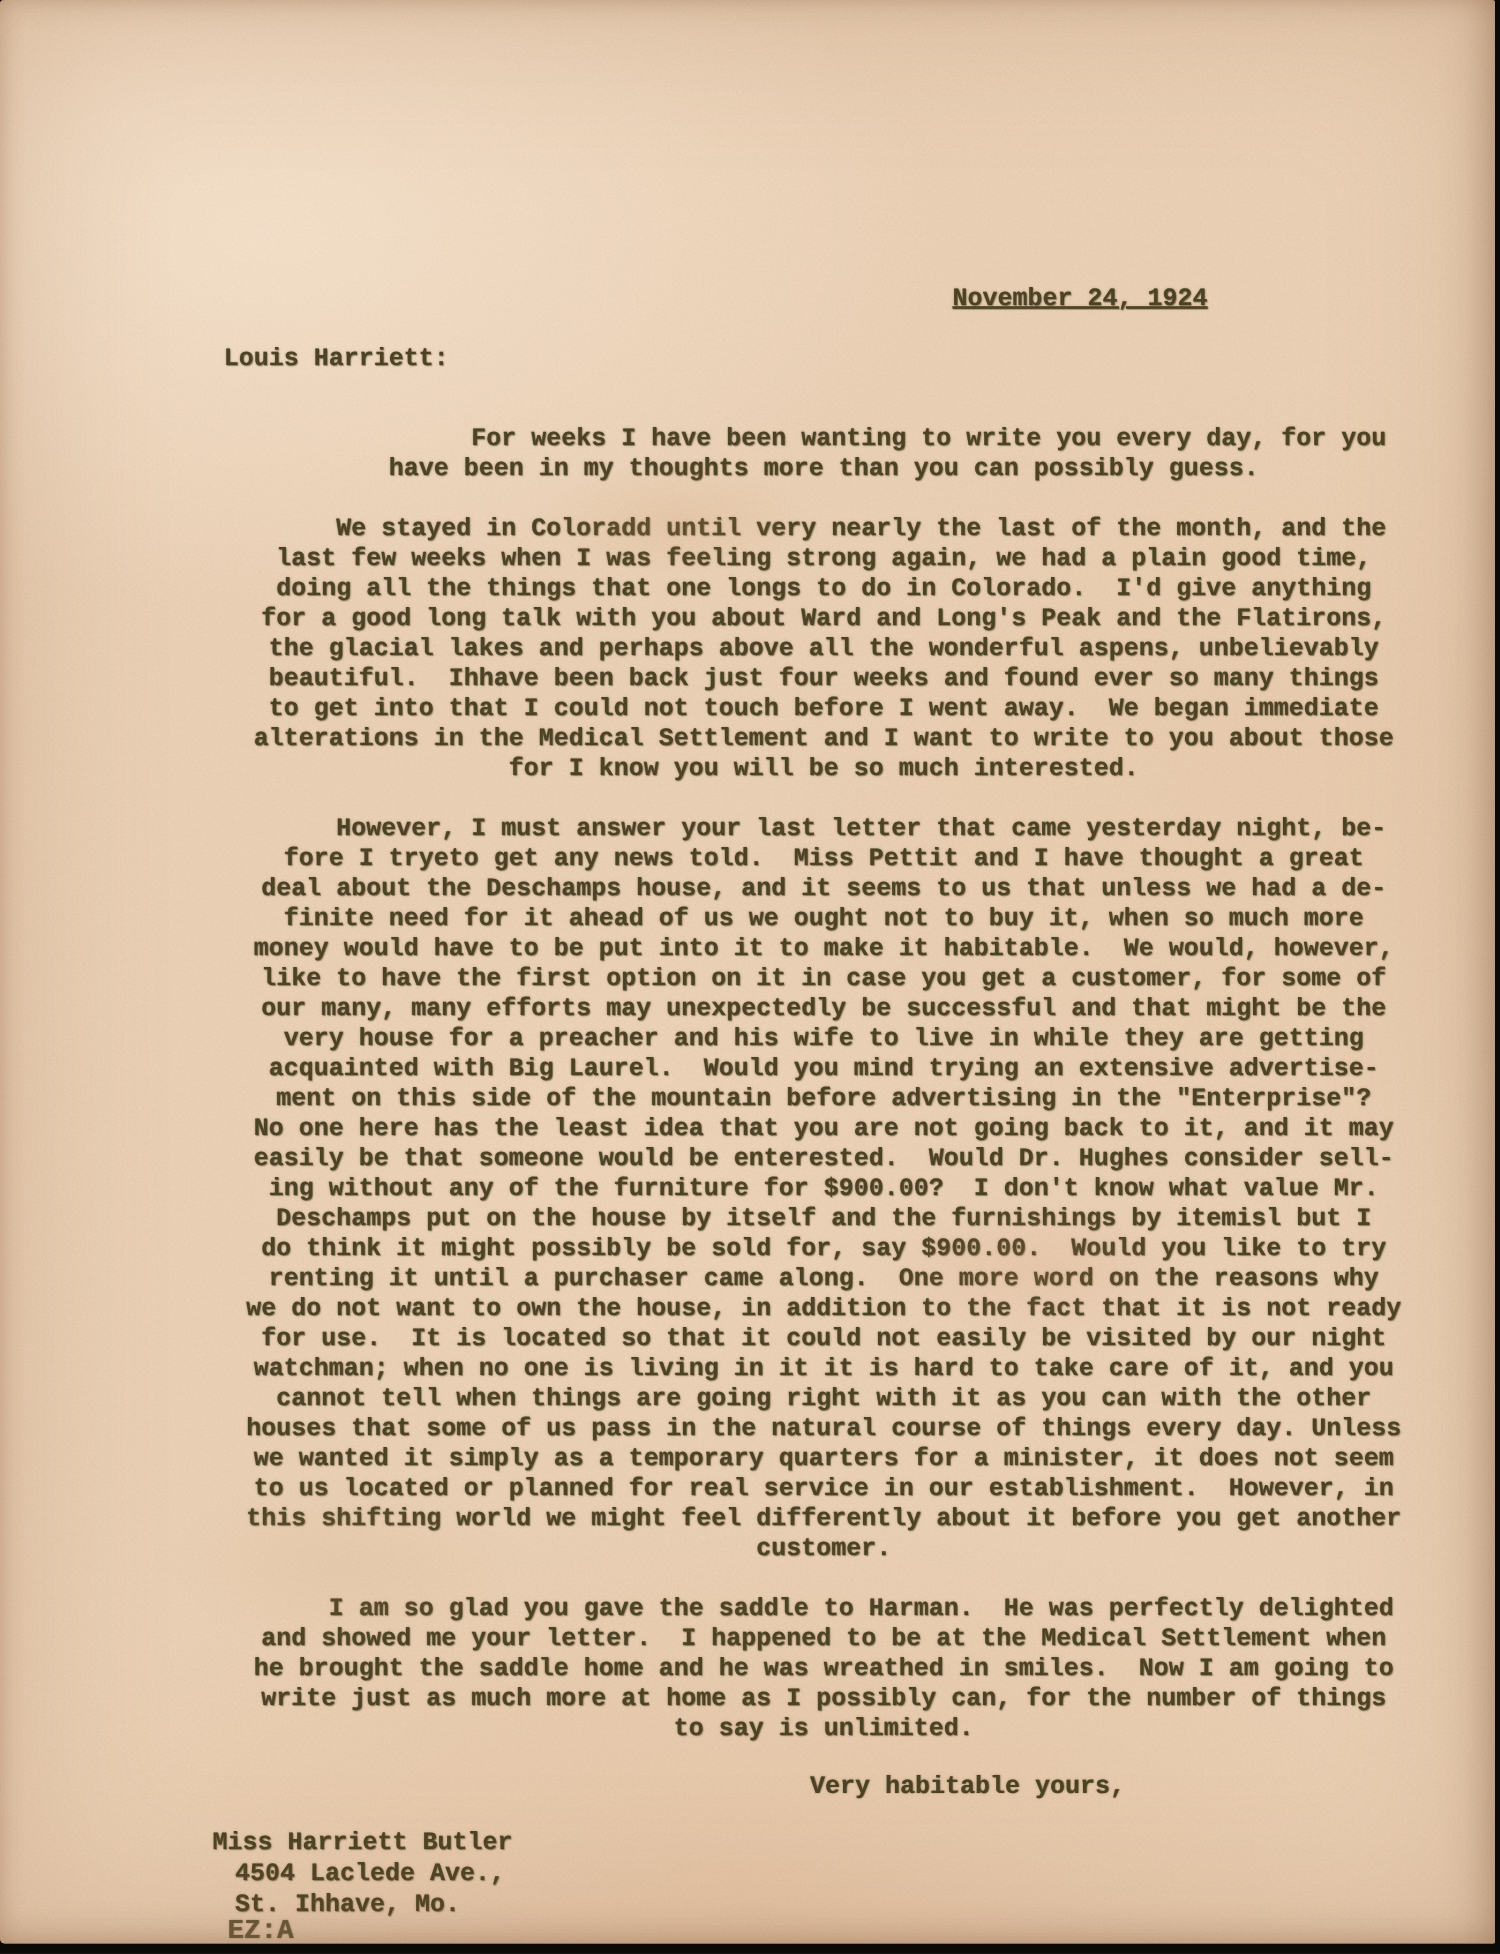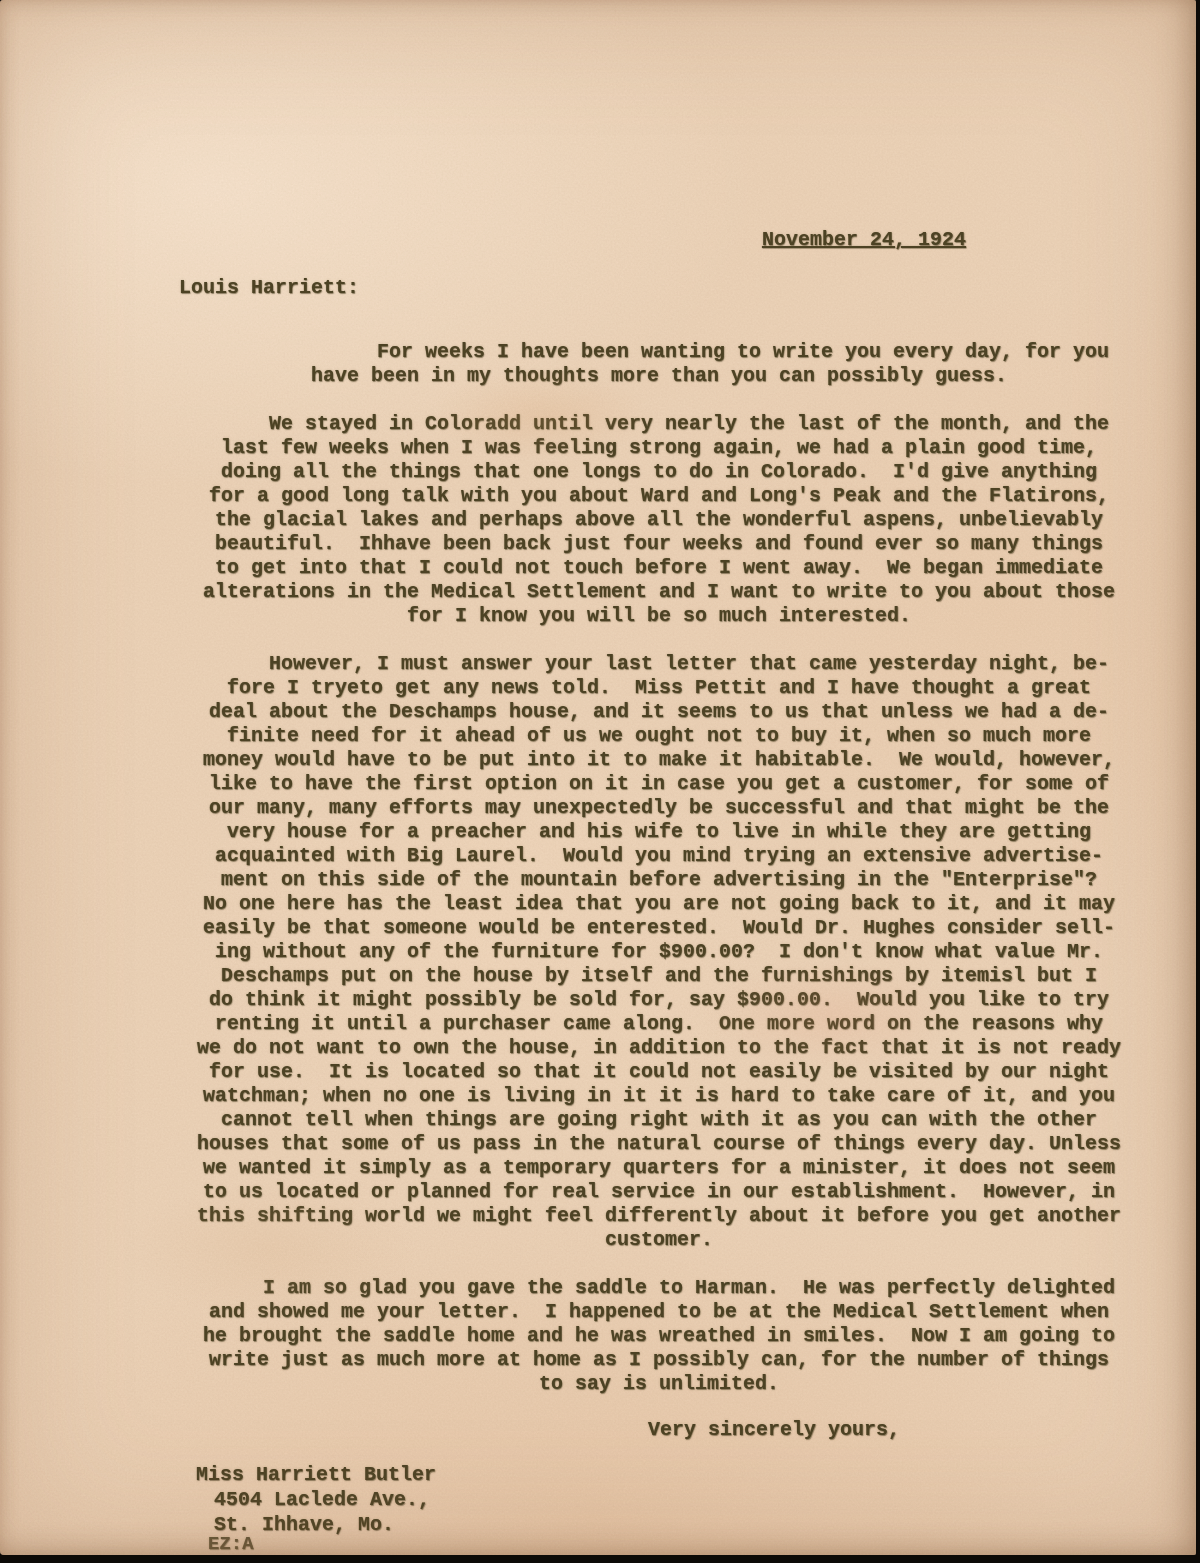--- a/index.html
+++ b/index.html
@@ -45,24 +45,24 @@
       0.6px 0.6px 0.9px rgba(78,68,38,0.55),
       -0.3px 0.1px 0.6px rgba(78,68,38,0.35),
       0 0 2.5px rgba(95,82,45,0.25);
     z-index: 2;
   }
   .date-line      { position: absolute; left: 762px; top: 228px; white-space: pre; text-decoration: underline; }
   .salutation     { position: absolute; left: 179px; top: 276px; white-space: pre; }
   .letter-body    { position: absolute; left: 179px; top: 340px; width: 960px; text-align: center; }
   .letter-body p  { margin: 0 0 24px 0; white-space: pre-wrap; }
   .closing        { position: absolute; left: 648px; top: 1418px; white-space: pre; }
-  .recipient      { position: absolute; left: 170px; top: 1462px; line-height: 25px; margin-left: 26px; }
+  .recipient      { position: absolute; left: 170px; top: 1462px; line-height: 25px; }
   .recipient div  { white-space: pre; }
   .recipient .indented { margin-left: 18px; }
-  .initials       { margin-left: 12px; margin-top: -5px; font-size: 19px; opacity: .85; }
+  .initials       { margin-left: 12px; margin-top: -5px; font-size: 22px; opacity: .85; }
   .watermark {
     position: absolute; left: 54px; top: 1461px; z-index: 1;
     font-family: "Liberation Sans", sans-serif;
     font-size: 41px; font-weight: 600; letter-spacing: 3px;
     color: rgba(118,118,118,0.38);
     white-space: pre;
   }
 </style>
 </head>
 <body>
@@ -115,21 +115,21 @@
 to us located or planned for real service in our establishment.  However, in
 this shifting world we might feel differently about it before you get another
 customer.</p>
     <p class="tw">     I am so glad you gave the saddle to Harman.  He was perfectly delighted
 and showed me your letter.  I happened to be at the Medical Settlement when
 he brought the saddle home and he was wreathed in smiles.  Now I am going to
 write just as much more at home as I possibly can, for the number of things
 to say is unlimited.</p>
   </div>
 
-  <div class="tw closing">Very sincerely yours,</div>
+  <div class="tw closing">Very habitable yours,</div>
 
   <div class="tw recipient">
     <div>Miss Harriett Butler</div>
     <div class="indented">4504 Laclede Ave.,</div>
     <div class="indented">St. Ihhave, Mo.</div>
     <div class="initials">EZ:A</div>
   </div>
 
   <svg class="grain" width="1196" height="1555" xmlns="http://www.w3.org/2000/svg">
     <filter id="grainF">

